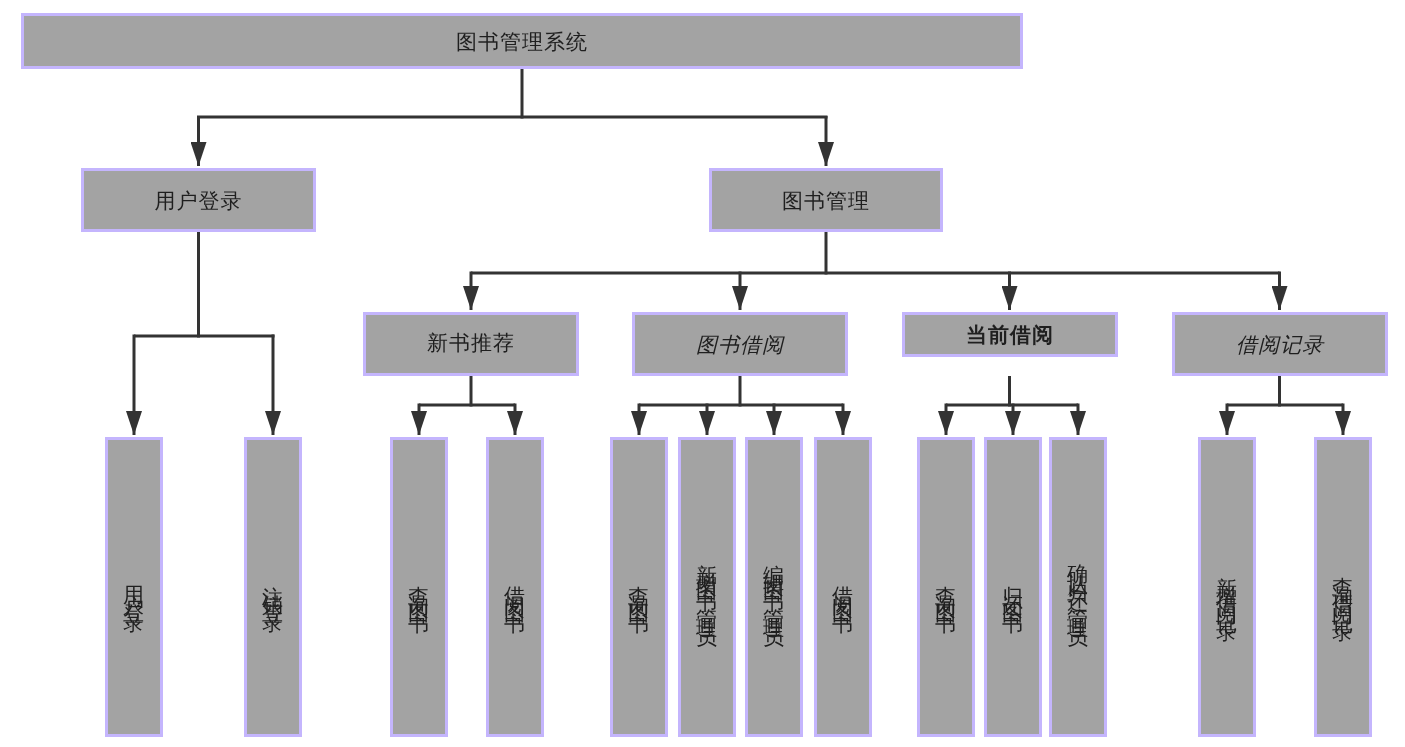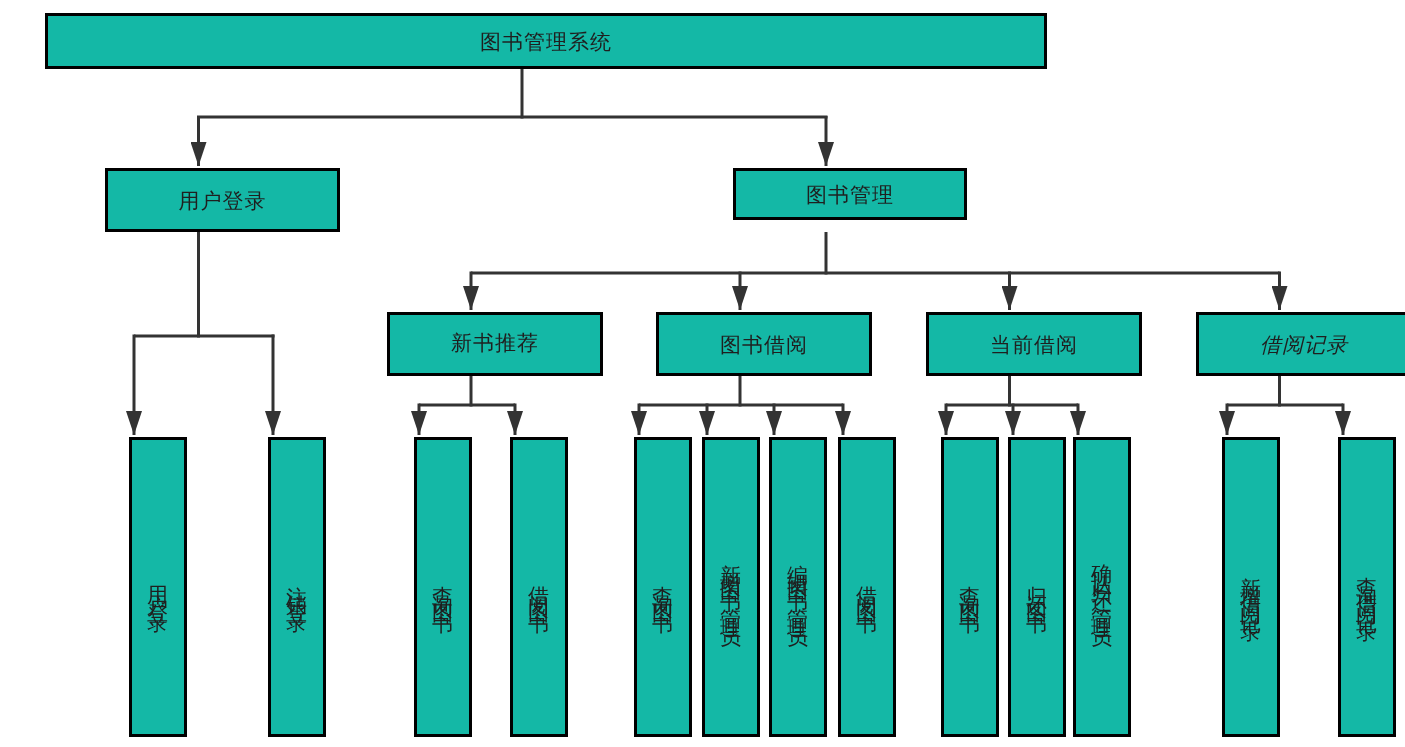--- a/index.html
+++ b/index.html
@@ -8,30 +8,29 @@
   .canvas {
     position: relative;
     width: 1405px;
     height: 747px;
     background: #ffffff;
     overflow: hidden;
   }
   svg.wires { position: absolute; left: 0; top: 0; }
   .node {
     position: absolute;
-    border: 3px solid #000000;
-    background: #14b8a6;
+    border: 3px solid #c4b5fd;
+    background: #a3a3a3;
     color: #1f1f1f;
     display: flex;
     align-items: center;
     justify-content: center;
     font-size: 21px;
     line-height: 1;
     letter-spacing: 1px;
-    margin-left: 24px;
   }
   .leaf .vtext {
     writing-mode: vertical-rl;
     text-orientation: mixed;
     letter-spacing: 9px;
     line-height: 1;
     font-size: 21px;
     white-space: nowrap;
   }
   .watermark {
@@ -100,31 +99,31 @@
     </g>
   </svg>
 
   <div class="node" style="left:21px; top:13px; width:1002px; height:56px;">
     <span>图书管理系统</span>
   </div>
 
   <div class="node" style="left:81px; top:168px; width:235px; height:64px;">
     <span>用户登录</span>
   </div>
-  <div class="node" style="left:709px; top:168px; width:234px; height:52px;">
+  <div class="node" style="left:709px; top:168px; width:234px; height:64px;">
     <span>图书管理</span>
   </div>
 
   <div class="node" style="left:363px; top:312px; width:216px; height:64px;font-family:Liberation Mono, monospace;">
     <span>新书推荐</span>
   </div>
-  <div class="node" style="left:632px; top:312px; width:216px; height:64px;">
+  <div class="node" style="left:632px; top:312px; width:216px; height:64px;font-style:italic;">
     <span>图书借阅</span>
   </div>
-  <div class="node" style="left:902px; top:312px; width:216px; height:64px;">
+  <div class="node" style="left:902px; top:312px; width:216px; height:45px;font-weight:bold;">
     <span>当前借阅</span>
   </div>
   <div class="node" style="left:1172px; top:312px; width:216px; height:64px;font-style:italic;">
     <span>借阅记录</span>
   </div>
 
   <div class="node leaf" style="left:105px; top:437px; width:58px; height:300px;">
     <span class="vtext">用户登录</span>
   </div>
   <div class="node leaf" style="left:244px; top:437px; width:58px; height:300px;">

